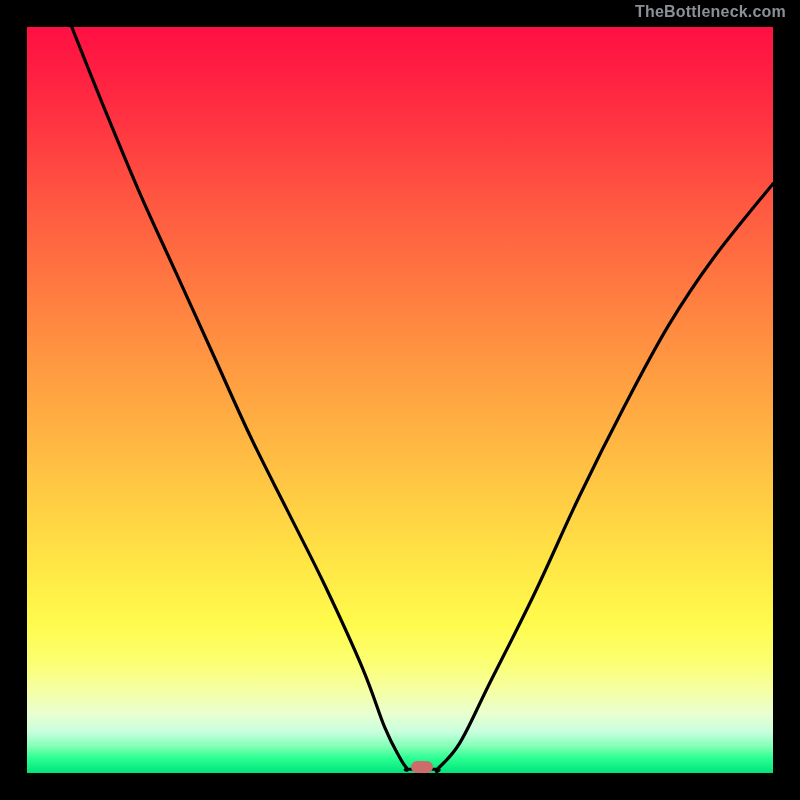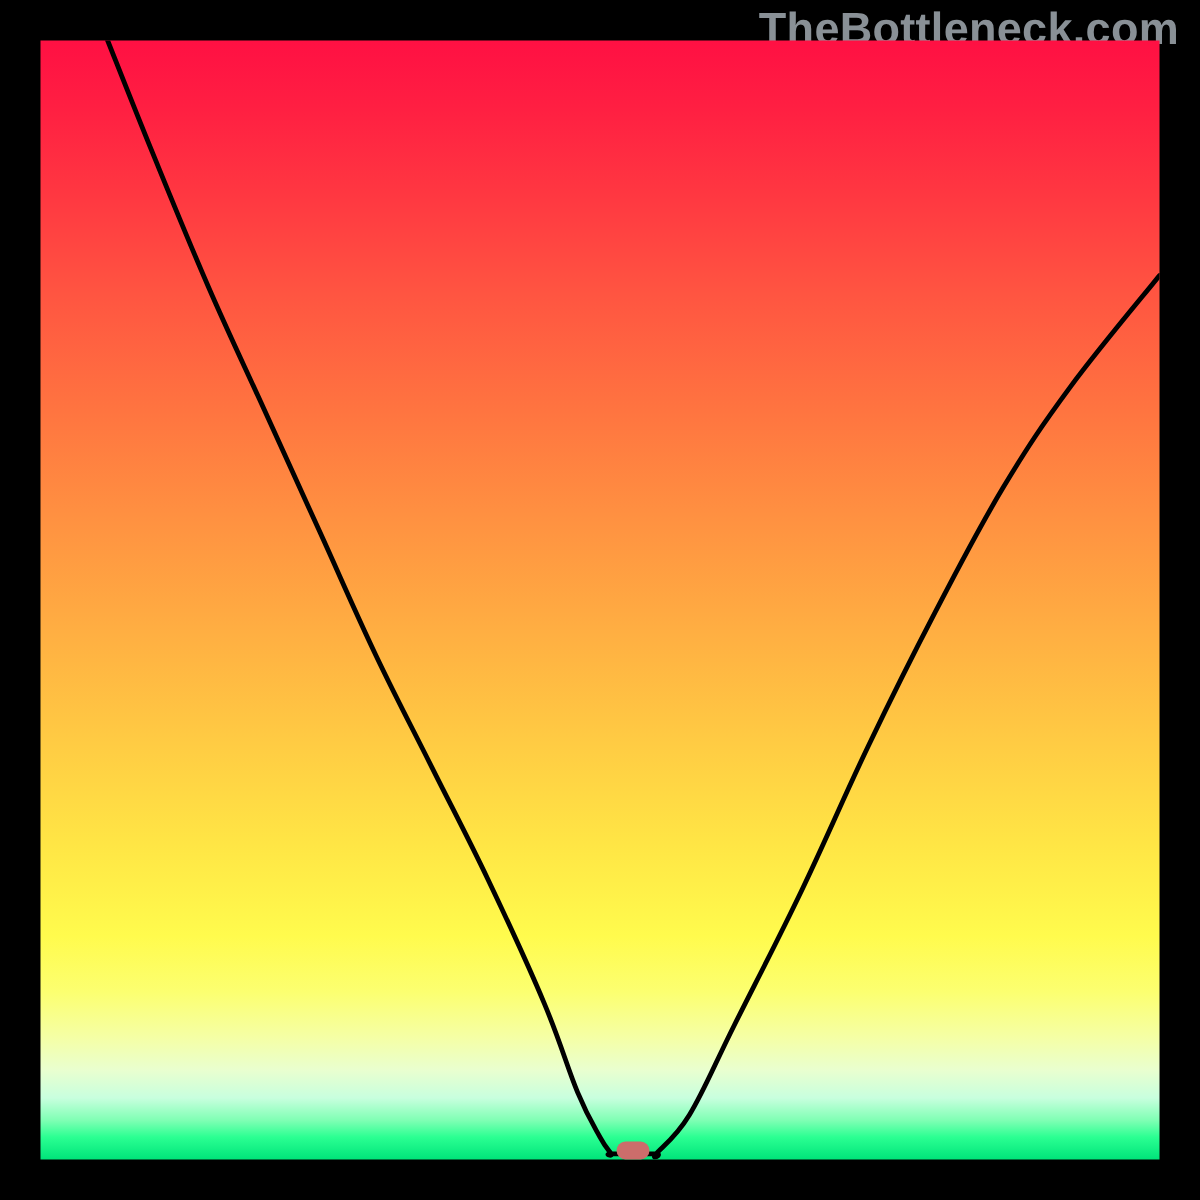--- a/index.html
+++ b/index.html
@@ -41,21 +41,21 @@
       #7fffb4 96.5%,
       #2bff92 98%,
       #00e47a 100%
     );
   }
   .watermark {
     position: absolute;
     top: 3px;
     right: 14px;
     font-family: Arial, Helvetica, sans-serif;
-    font-size: 30px;
+    font-size: 16px;
     font-weight: 600;
     color: #899096;
     letter-spacing: 0.2px;
     user-select: none;
     pointer-events: none;
   }
   svg.curve {
     position: absolute;
     left: 0;
     top: 0;

